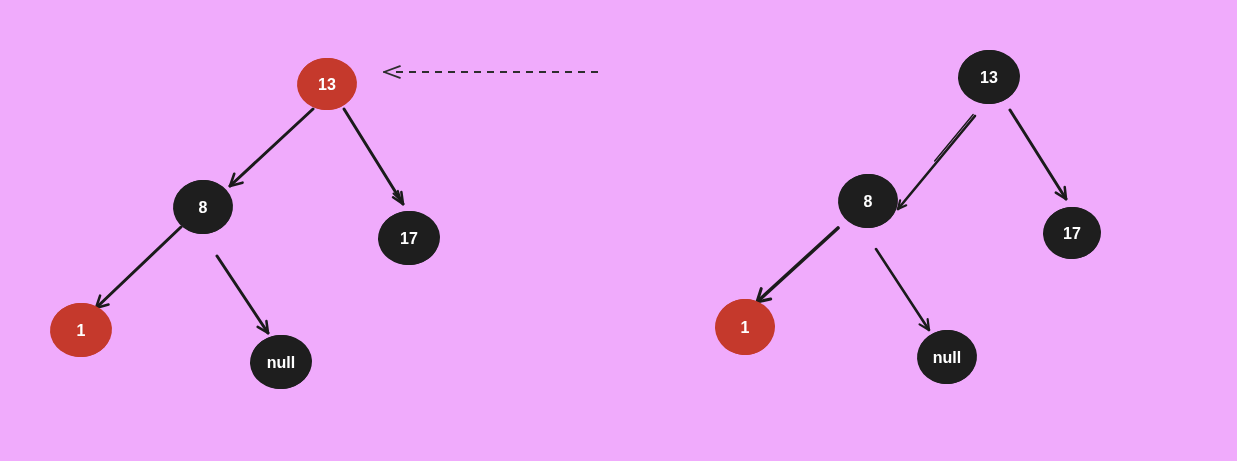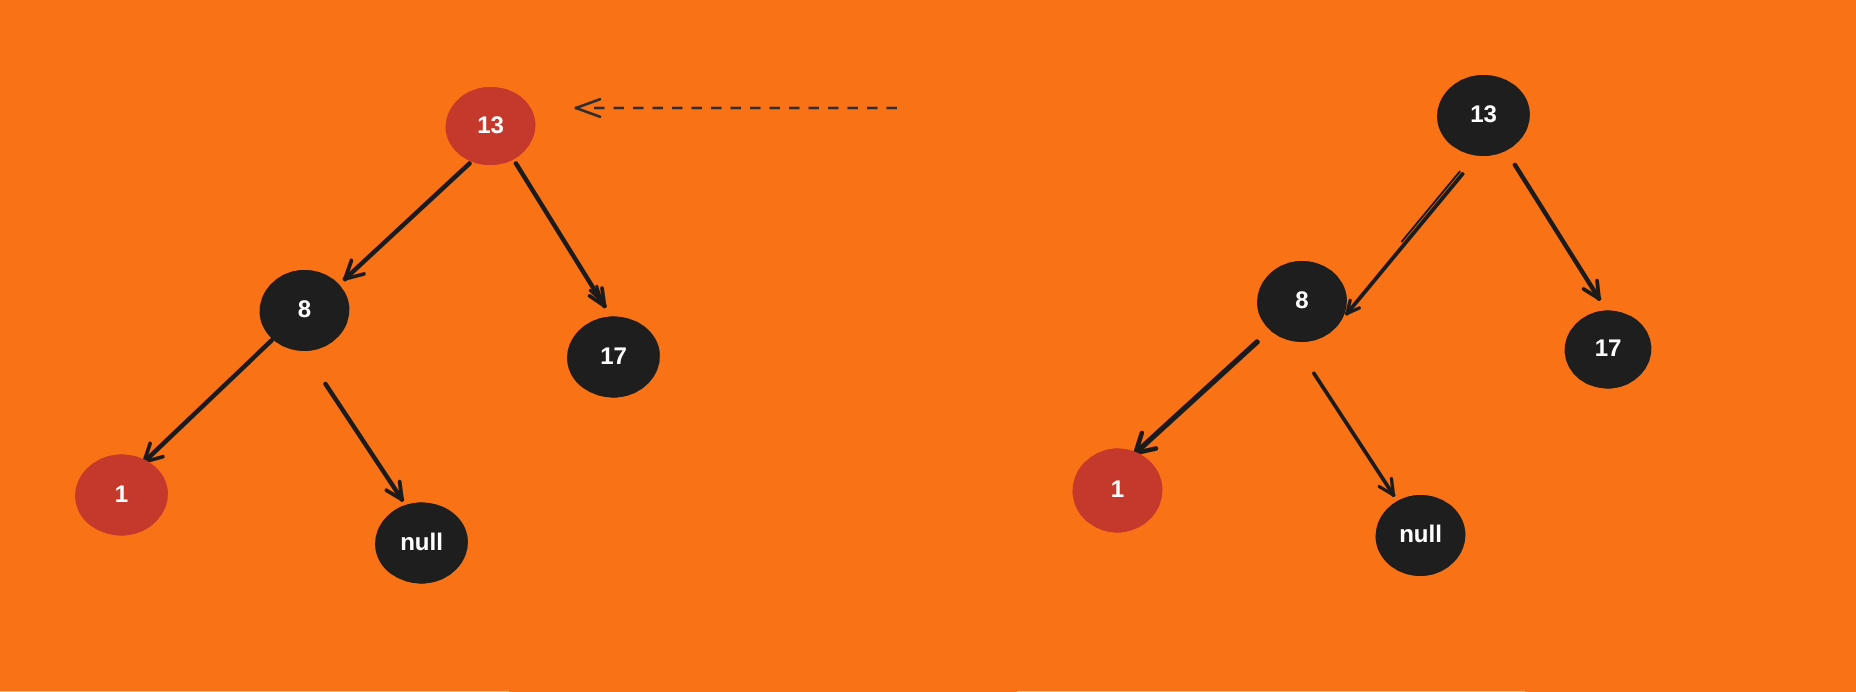--- a/index.html
+++ b/index.html
@@ -5,21 +5,21 @@
 <style>
   html,body{margin:0;padding:0;background:#ffffff;}
   .stage{position:relative;overflow:hidden;background:#ffffff;
          font-family:"Liberation Sans", sans-serif;}
   svg{display:block;}
   text{font-family:"Liberation Sans", sans-serif;font-weight:600;}
 </style>
 </head>
 <body>
 
-<div class="stage" style="width: 1237px; height: 461px; background: #f97316;">
+<div class="stage" style="width: 1237px; height: 461px; background: #f0abfc;">
   <svg id="diagram" xmlns="http://www.w3.org/2000/svg" width="1237" height="461" viewBox="0 0 1237 461">
       <g>
         <g>
           <line x1="313" y1="109" x2="230" y2="186" stroke="#1b1b1b" stroke-width="3" stroke-linecap="round"></line>
           <line x1="230" y1="186" x2="242.5656609072" y2="182.66770860138766" stroke="#1b1b1b" stroke-width="2.55" stroke-linecap="round"></line>
           <line x1="230" y1="186" x2="234.26403363457442" y2="173.7192012815445" stroke="#1b1b1b" stroke-width="2.55" stroke-linecap="round"></line>
         </g>
         <g>
           <line x1="344" y1="109" x2="403" y2="204" stroke="#1b1b1b" stroke-width="3" stroke-linecap="round"></line>
           <line x1="403" y1="204" x2="401.36260362330273" y2="192.11223599218175" stroke="#1b1b1b" stroke-width="2.55" stroke-linecap="round"></line>

